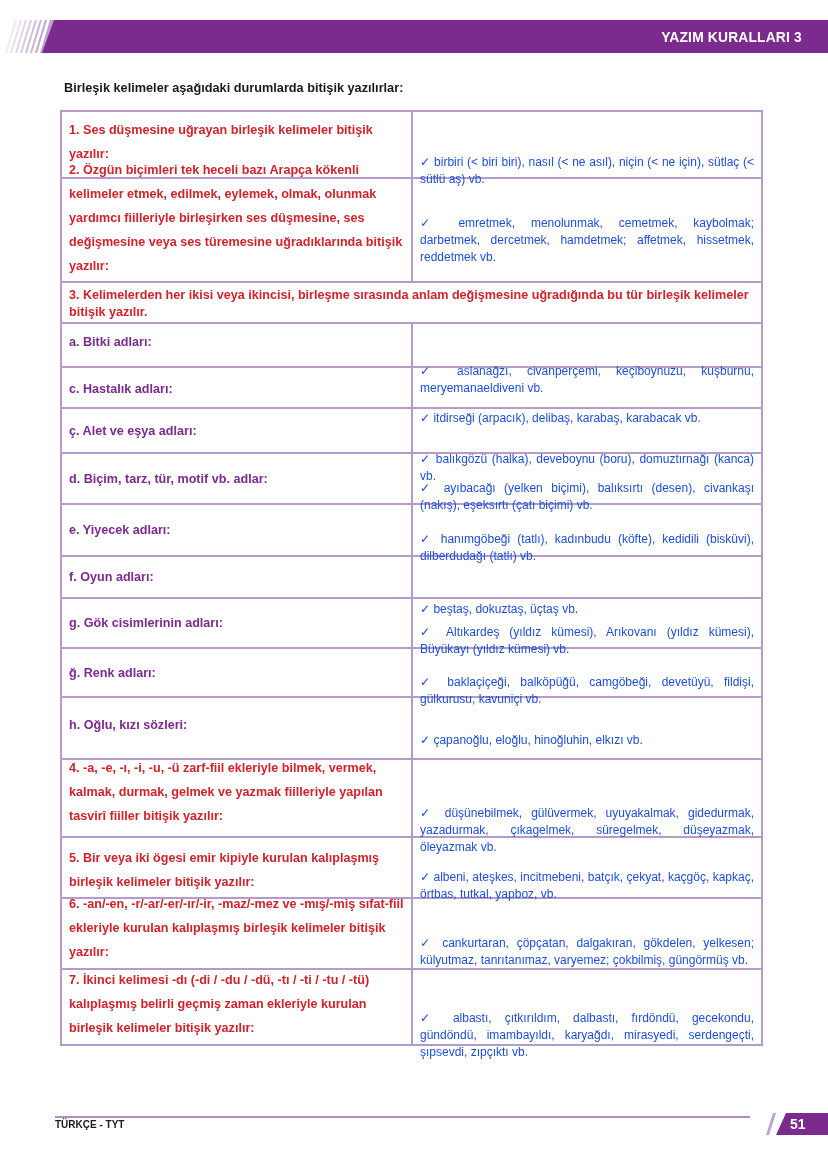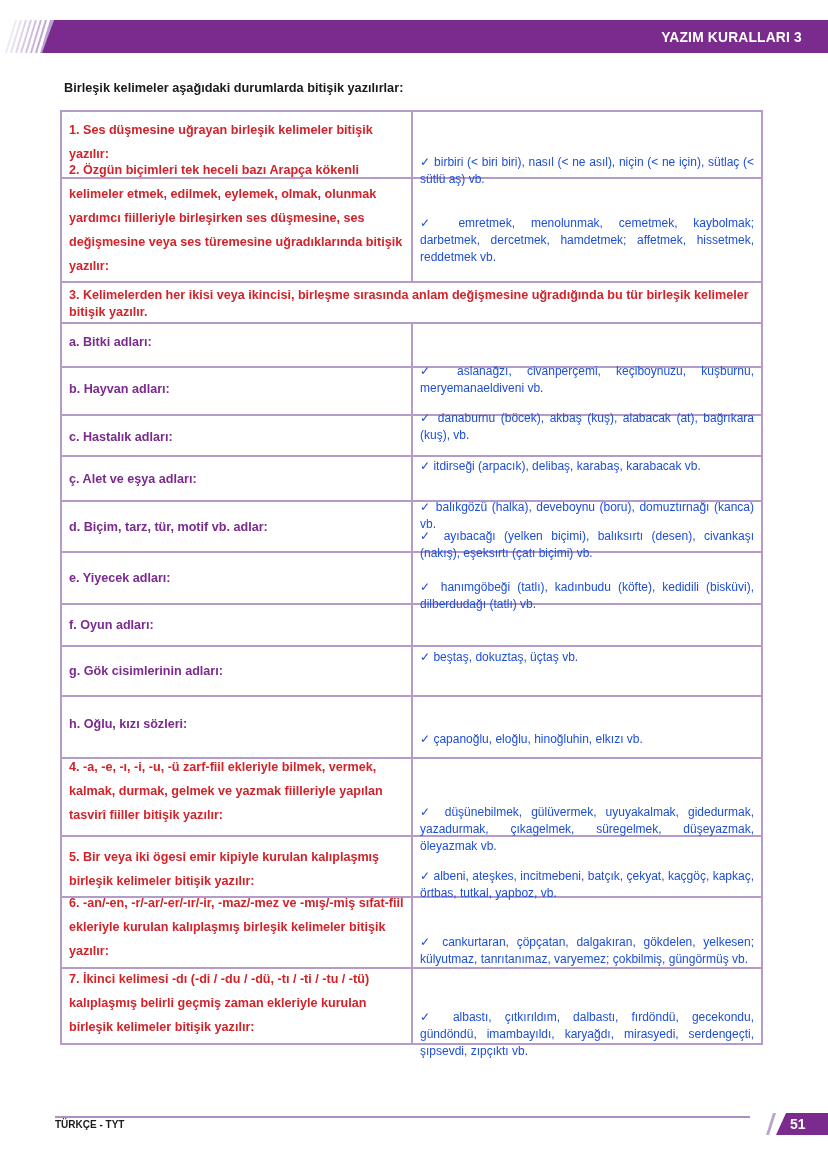--- a/index.html
+++ b/index.html
@@ -84,28 +84,20 @@
   </div>
 
   <div class="row" style="height:44px">
     <div class="cell-l purple va-top">
         <span class="inner">a. Bitki adları:</span>
       </div>
     <div class="cell-r va-top" style="padding-top:3px">
         <span class="inner">✓ aslanağzı, civanperçemi, keçiboynuzu, kuşburnu, meryemanaeldiveni vb.</span>
       </div>
   </div>
-  <div class="row" style="height:48px">
-    <div class="cell-l purple va-top" style="padding-top:9px">
-        <span class="inner">b. Hayvan adları:</span>
-      </div>
-    <div class="cell-r va-top">
-        <span class="inner">✓ danaburnu (böcek), akbaş (kuş), alabacak (at), bağrıkara (kuş), vb.</span>
-      </div>
-  </div>
   <div class="row" style="height:41px">
     <div class="cell-l purple va-bot">
         <span class="inner">c. Hastalık adları:</span>
       </div>
     <div class="cell-r va-top">
         <span class="inner">✓ itdirseği (arpacık), delibaş, karabaş, karabacak vb.</span>
       </div>
   </div>
   <div class="row" style="height:45px">
     <div class="cell-l purple va-top" style="padding-top:10px">
@@ -135,20 +127,31 @@
     <div class="cell-l purple va-mid">
         <span class="inner">f. Oyun adları:</span>
       </div>
     <div class="cell-r va-top" style="padding-top:8px">
         <span class="inner">✓ beştaş, dokuztaş, üçtaş vb.</span>
       </div>
   </div>
   <div class="row" style="height:50px">
     <div class="cell-l purple va-mid">
         <span class="inner">g. Gök cisimlerinin adları:</span>
+      </div>
+    <div class="cell-r va-mid">
+        <span class="inner">✓ Altıkardeş (yıldız kümesi), Arıkovanı (yıldız kümesi), Büyükayı (yıldız kümesi) vb.</span>
+      </div>
+  </div>
+  <div class="row" style="height:49px">
+    <div class="cell-l purple va-mid">
+        <span class="inner">ğ. Renk adları:</span>
+      </div>
+    <div class="cell-r va-mid">
+        <span class="inner">✓ baklaçiçeği, balköpüğü, camgöbeği, devetüyü, fildişi, gülkurusu, kavuniçi vb.</span>
       </div>
   </div>
   <div class="row" style="height:62px">
     <div class="cell-l purple va-bot" style="padding-bottom:21px">
         <span class="inner">h. Oğlu, kızı sözleri:</span>
       </div>
     <div class="cell-r va-bot" style="padding-bottom:9px">
         <span class="inner">✓ çapanoğlu, eloğlu, hinoğluhin, elkızı vb.</span>
       </div>
   </div>

